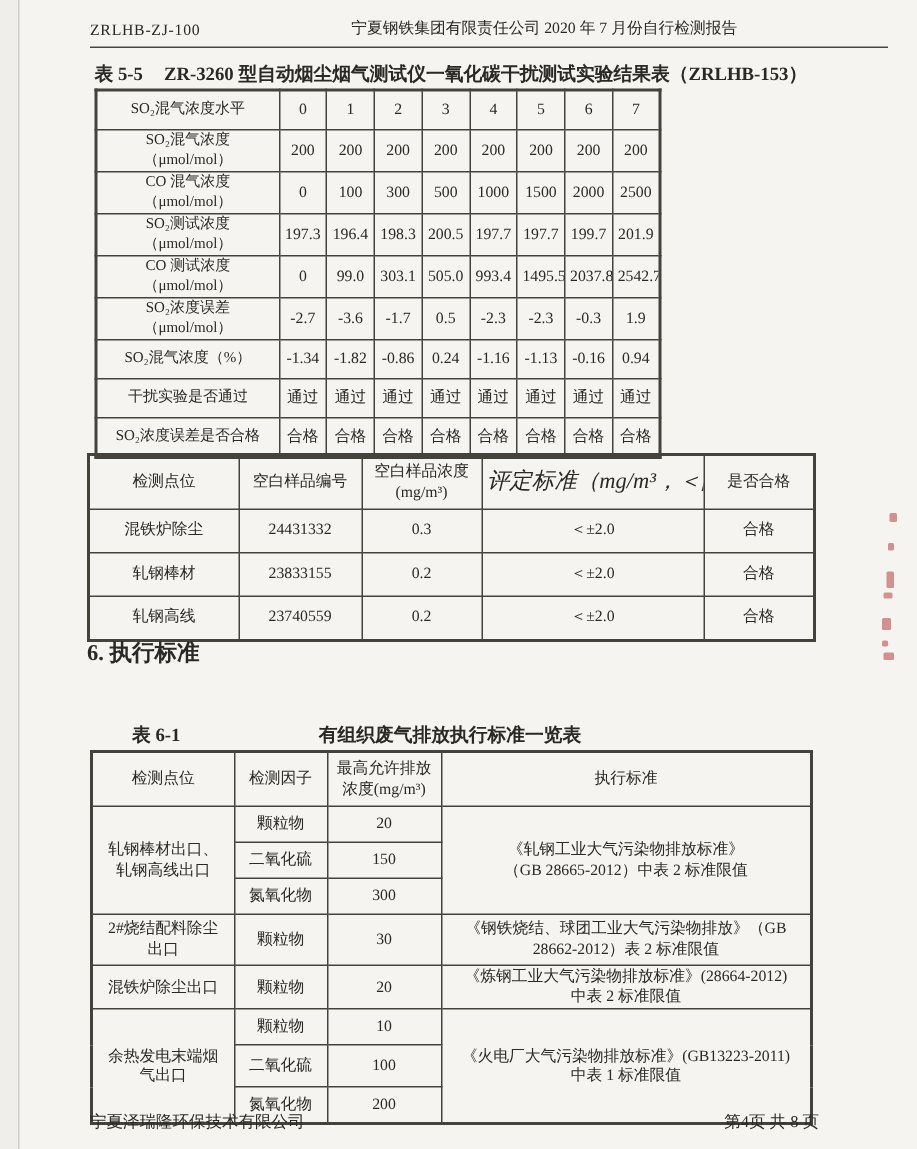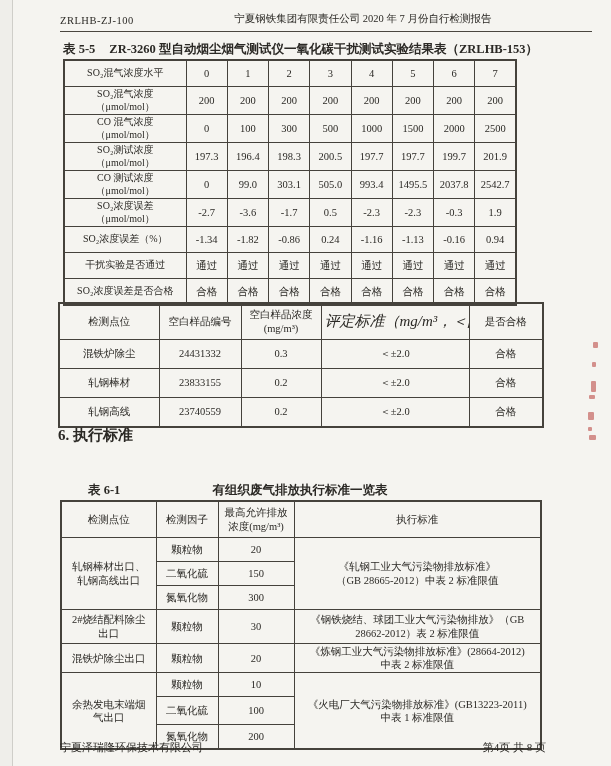--- a/index.html
+++ b/index.html
@@ -18,21 +18,21 @@
   .doc-header .title{flex:1;text-align:center;}
   .tbl-caption{font-weight:bold;font-size:12.5px;display:flex;gap:14px;align-items:baseline;justify-content:space-between;}
   .cap55{position:absolute;top:41px;left:63px;}
   .cap56{position:absolute;top:288px;left:58px;width:484px;justify-content:center;gap:12px;}
   .cap61{position:absolute;top:482px;left:60px;width:480px;}
   .cap61 .lab{position:absolute;left:28px;top:0;}
   .cap61 .tit{display:block;text-align:center;width:100%;}
   table{border-collapse:collapse;table-layout:fixed;}
   td,th{border:1px solid #45423c;font-weight:normal;text-align:center;vertical-align:middle;
         padding:1px 3px;line-height:1.25;white-space:pre-line;overflow:hidden;}
-  .t55{position:absolute;top:59px;left:63px;width:454px;font-size:10.5px;border:2px solid #45423c;}
+  .t55{position:absolute;top:59px;left:63px;width:378px;font-size:10.5px;border:2px solid #45423c;}
   .t55 td{height:23px;}
   .t55 td.lbl{font-size:10px;}
   .t56{position:absolute;top:302px;left:58px;width:484px;font-size:10.5px;border:2px solid #45423c;}
   .t56 th{height:33px;}
   .t56 td{height:26px;}
   .t56 th.eval{font-size:15px;white-space:nowrap;font-style:italic;}
   .sec-heading{position:absolute;top:426px;left:58px;font-size:15px;font-weight:bold;}
   .sec-para{position:absolute;top:457px;left:90px;font-size:13.5px;}
   .t61{position:absolute;top:500px;left:60px;width:480px;font-size:10.5px;border:2px solid #45423c;}
   .t61 th{height:33px;}
@@ -141,21 +141,21 @@
       <td>-2.7</td>
       <td>-3.6</td>
       <td>-1.7</td>
       <td>0.5</td>
       <td>-2.3</td>
       <td>-2.3</td>
       <td>-0.3</td>
       <td>1.9</td>
     </tr>
     <tr>
-      <td class="lbl">SO₂浓度误差（%）</td>
+      <td class="lbl">SO₂混气浓度（%）</td>
       <td>-1.34</td>
       <td>-1.82</td>
       <td>-0.86</td>
       <td>0.24</td>
       <td>-1.16</td>
       <td>-1.13</td>
       <td>-0.16</td>
       <td>0.94</td>
     </tr>
     <tr>

